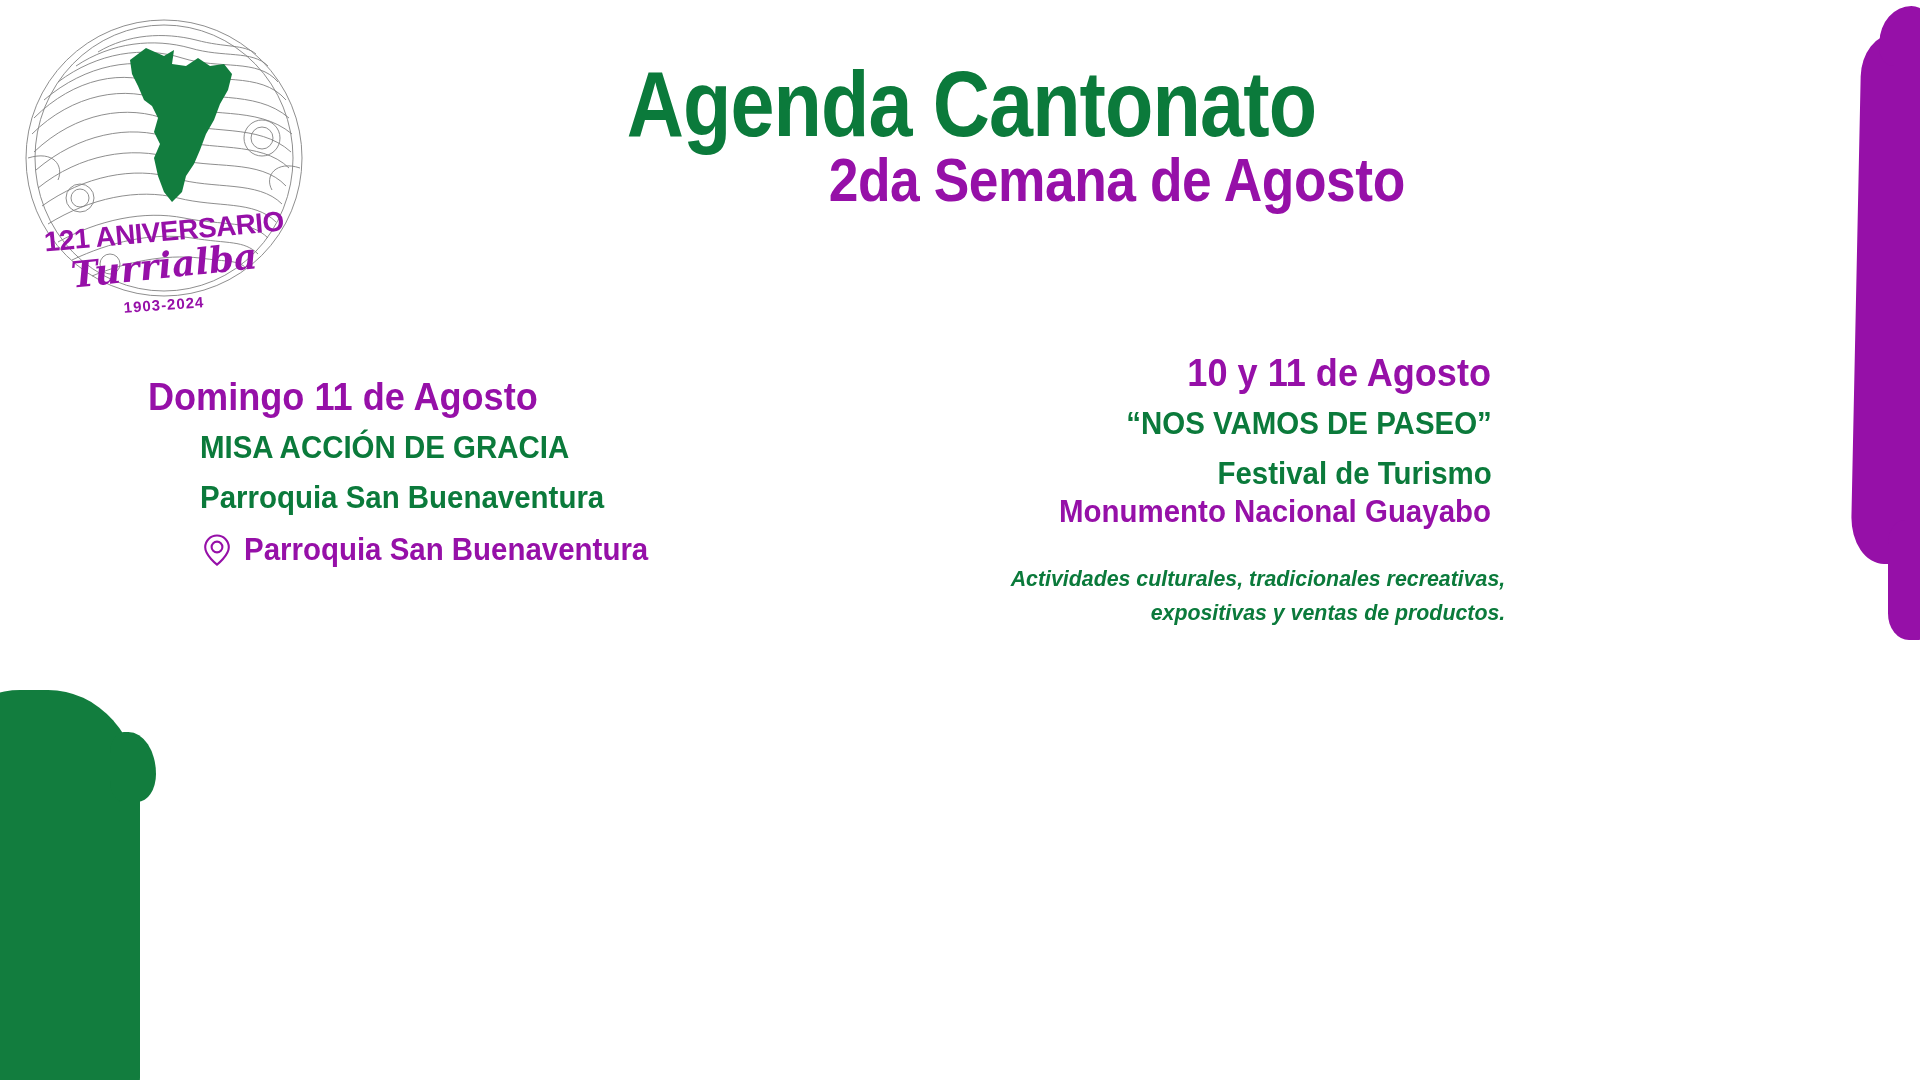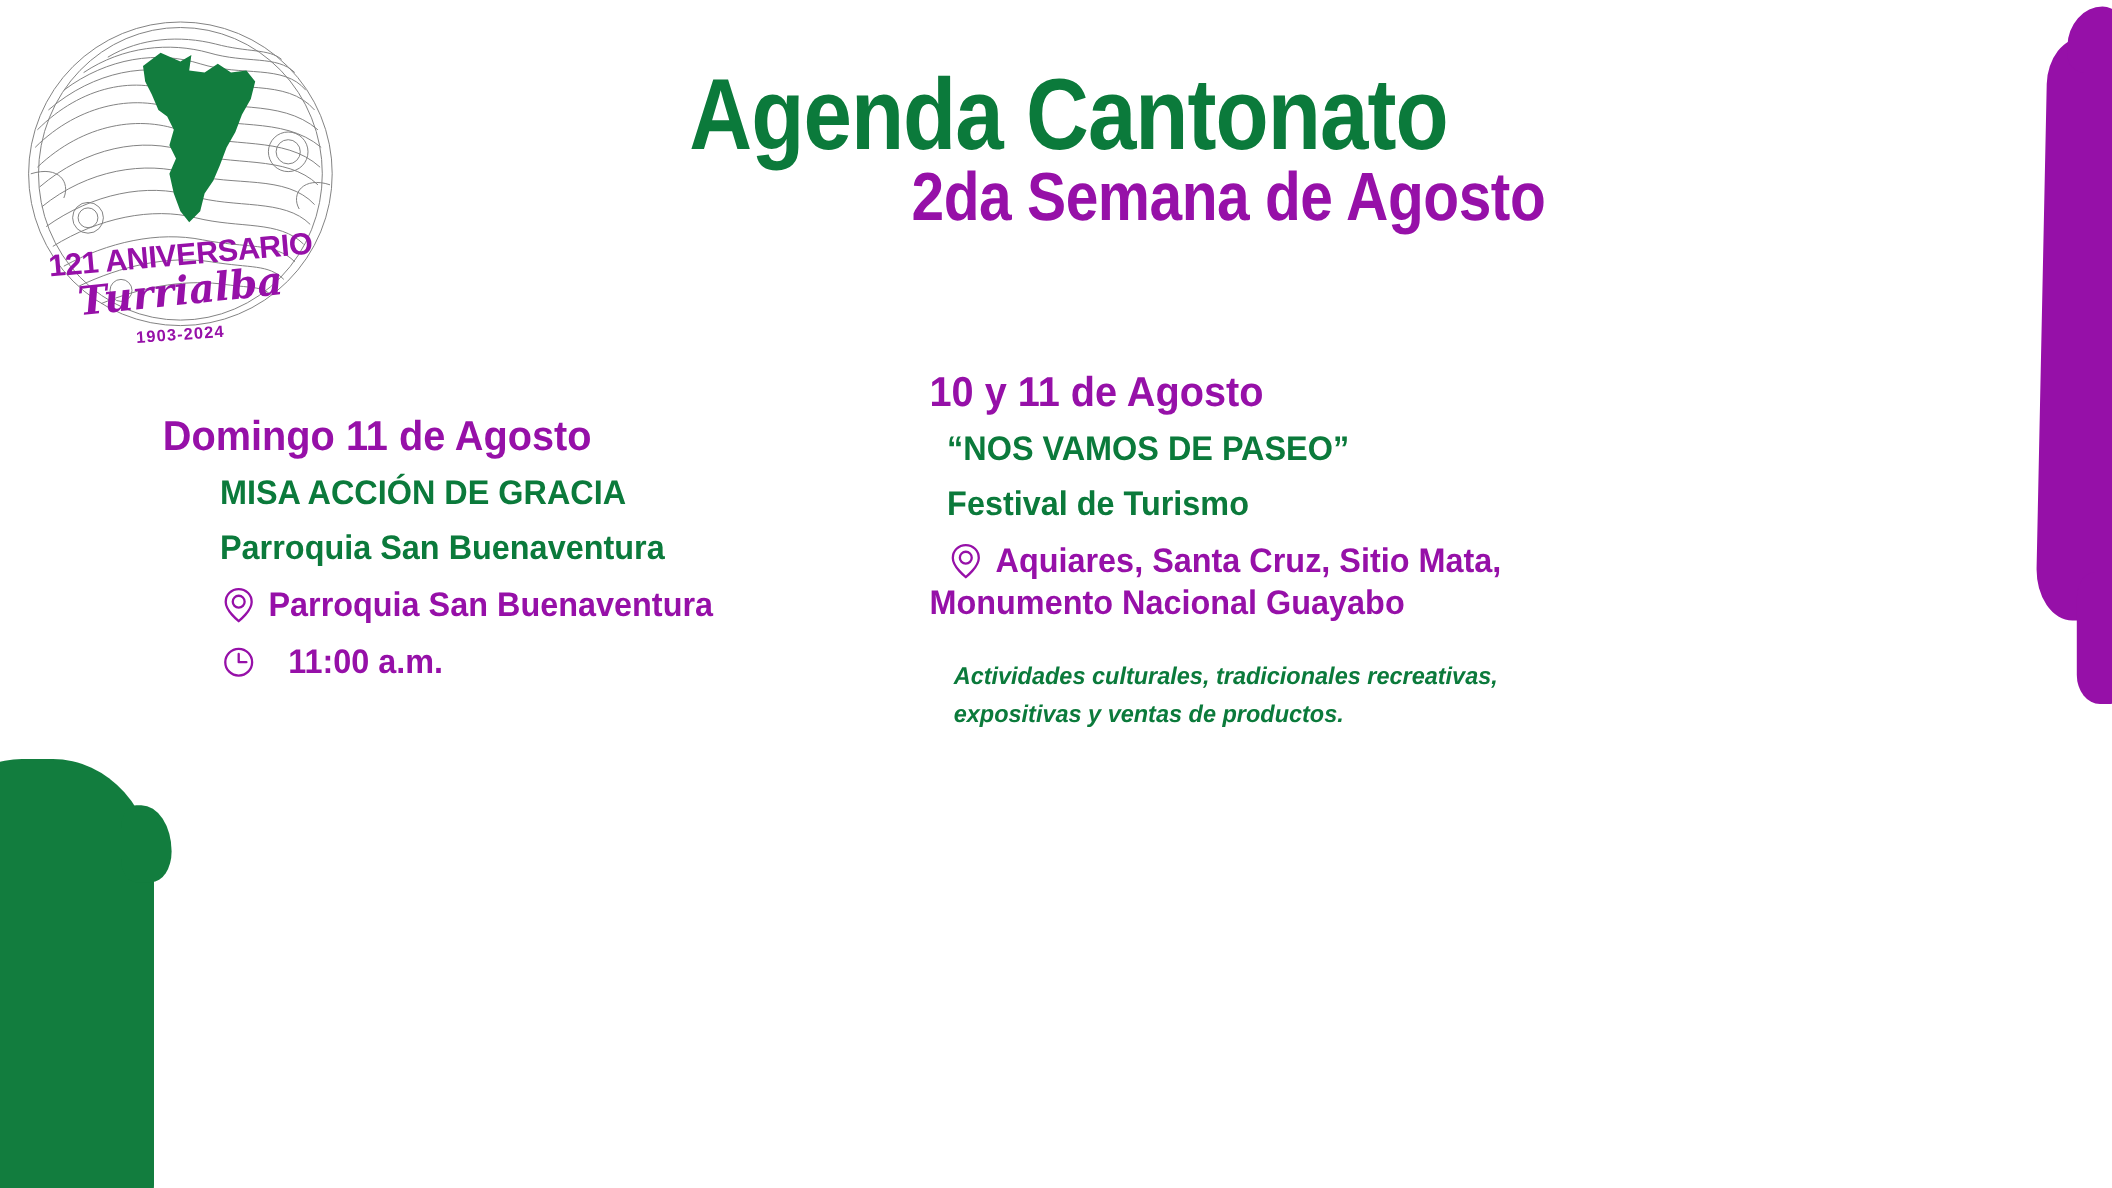--- a/index.html
+++ b/index.html
@@ -90,21 +90,21 @@
     letter-spacing:-0.5px;
     transform:scaleX(0.86);
     transform-origin:left center;
     margin-left:285px;
     margin-top:2px;
   }
 
   
   .col{position:absolute;}
   .col-left{left:148px;top:348px;width:650px;margin-top:28px;}
-  .col-right{left:845px;top:336px;width:680px;}
+  .col-right{left:845px;top:352px;width:680px;text-align:right;}
 
   .date-line{
     font-family:"Liberation Sans Narrow","Liberation Sans",sans-serif;
     font-weight:bold;font-size:38px;color:#9610a8;
     letter-spacing:0px;
     transform:scaleX(0.95);transform-origin:left center;
     white-space:nowrap;
   }
   .event-title{
     font-family:"Liberation Sans Narrow","Liberation Sans",sans-serif;
@@ -215,46 +215,27 @@
       <span class="meta-icon">
         <svg width="30" height="34" viewBox="0 0 30 34">
           <path d="M15 2.5 C8.4 2.5 3.2 7.7 3.2 14.2 C3.2 22.4 15 31.6 15 31.6
                    C15 31.6 26.8 22.4 26.8 14.2 C26.8 7.7 21.6 2.5 15 2.5 Z" fill="none" stroke="#9610a8" stroke-width="2.1"></path>
           <circle cx="15" cy="14" r="5.4" fill="none" stroke="#9610a8" stroke-width="2.1"></circle>
         </svg>
       </span>
       <span class="meta-text">Parroquia San Buenaventura</span>
     </div>
 
-    <div class="meta-row indent">
-      <span class="meta-icon">
-        <svg width="30" height="30" viewBox="0 0 30 30">
-          <circle cx="15" cy="15" r="12.2" fill="none" stroke="#9610a8" stroke-width="2.1"></circle>
-          <path d="M15 7.5 L15 15 L22 15" fill="none" stroke="#9610a8" stroke-width="2.1" stroke-linecap="round" stroke-linejoin="round"></path>
-        </svg>
-      </span>
-      <span class="meta-text time-text">11:00 a.m.</span>
-    </div>
   </div>
 
   <div class="col col-right">
     <div class="date-line">10 y 11 de Agosto</div>
     <div class="event-title indent-r">“NOS VAMOS DE PASEO”</div>
     <div class="event-sub indent-r">Festival de Turismo</div>
 
-    <div class="meta-row indent-r">
-      <span class="meta-icon">
-        <svg width="30" height="34" viewBox="0 0 30 34">
-          <path d="M15 2.5 C8.4 2.5 3.2 7.7 3.2 14.2 C3.2 22.4 15 31.6 15 31.6
-                   C15 31.6 26.8 22.4 26.8 14.2 C26.8 7.7 21.6 2.5 15 2.5 Z" fill="none" stroke="#9610a8" stroke-width="2.1"></path>
-          <circle cx="15" cy="14" r="5.4" fill="none" stroke="#9610a8" stroke-width="2.1"></circle>
-        </svg>
-      </span>
-      <span class="meta-text">Aquiares, Santa Cruz, Sitio Mata,</span>
-    </div>
     <div class="meta-cont">Monumento Nacional Guayabo</div>
 
     <div class="note">
       <div>Actividades culturales, tradicionales recreativas,</div>
       <div>expositivas y ventas de productos.</div>
     </div>
   </div>
 
 </div>
 

